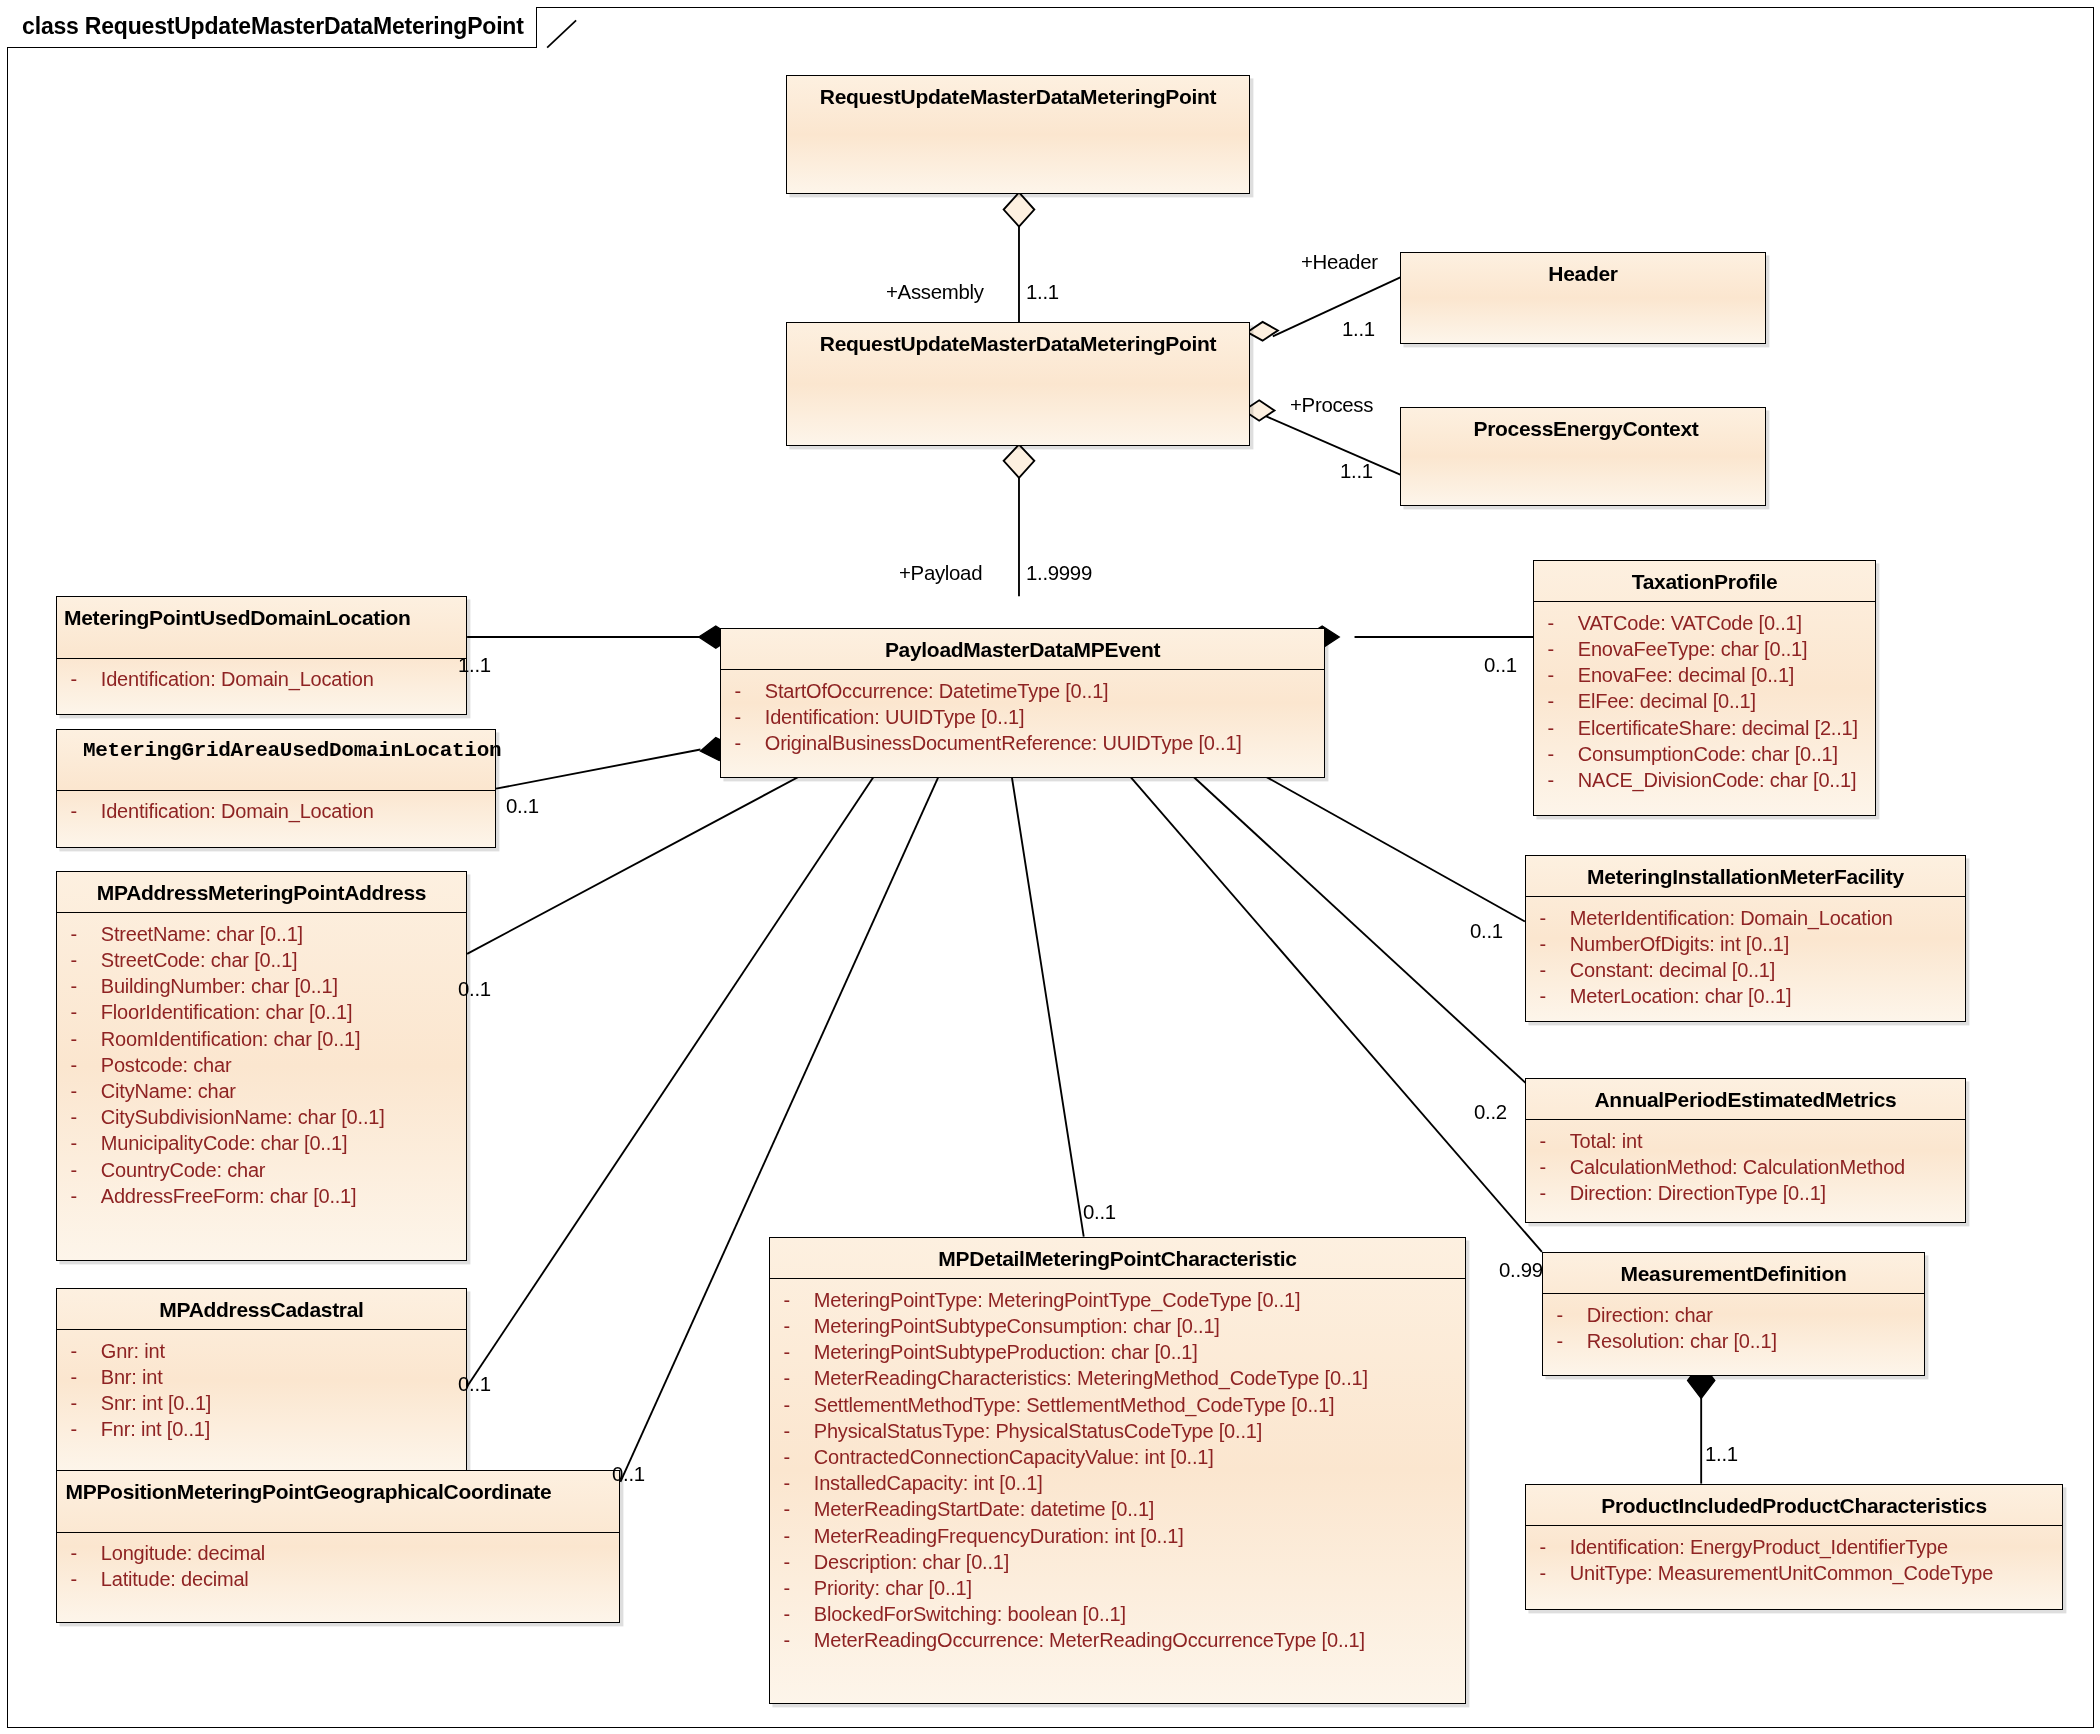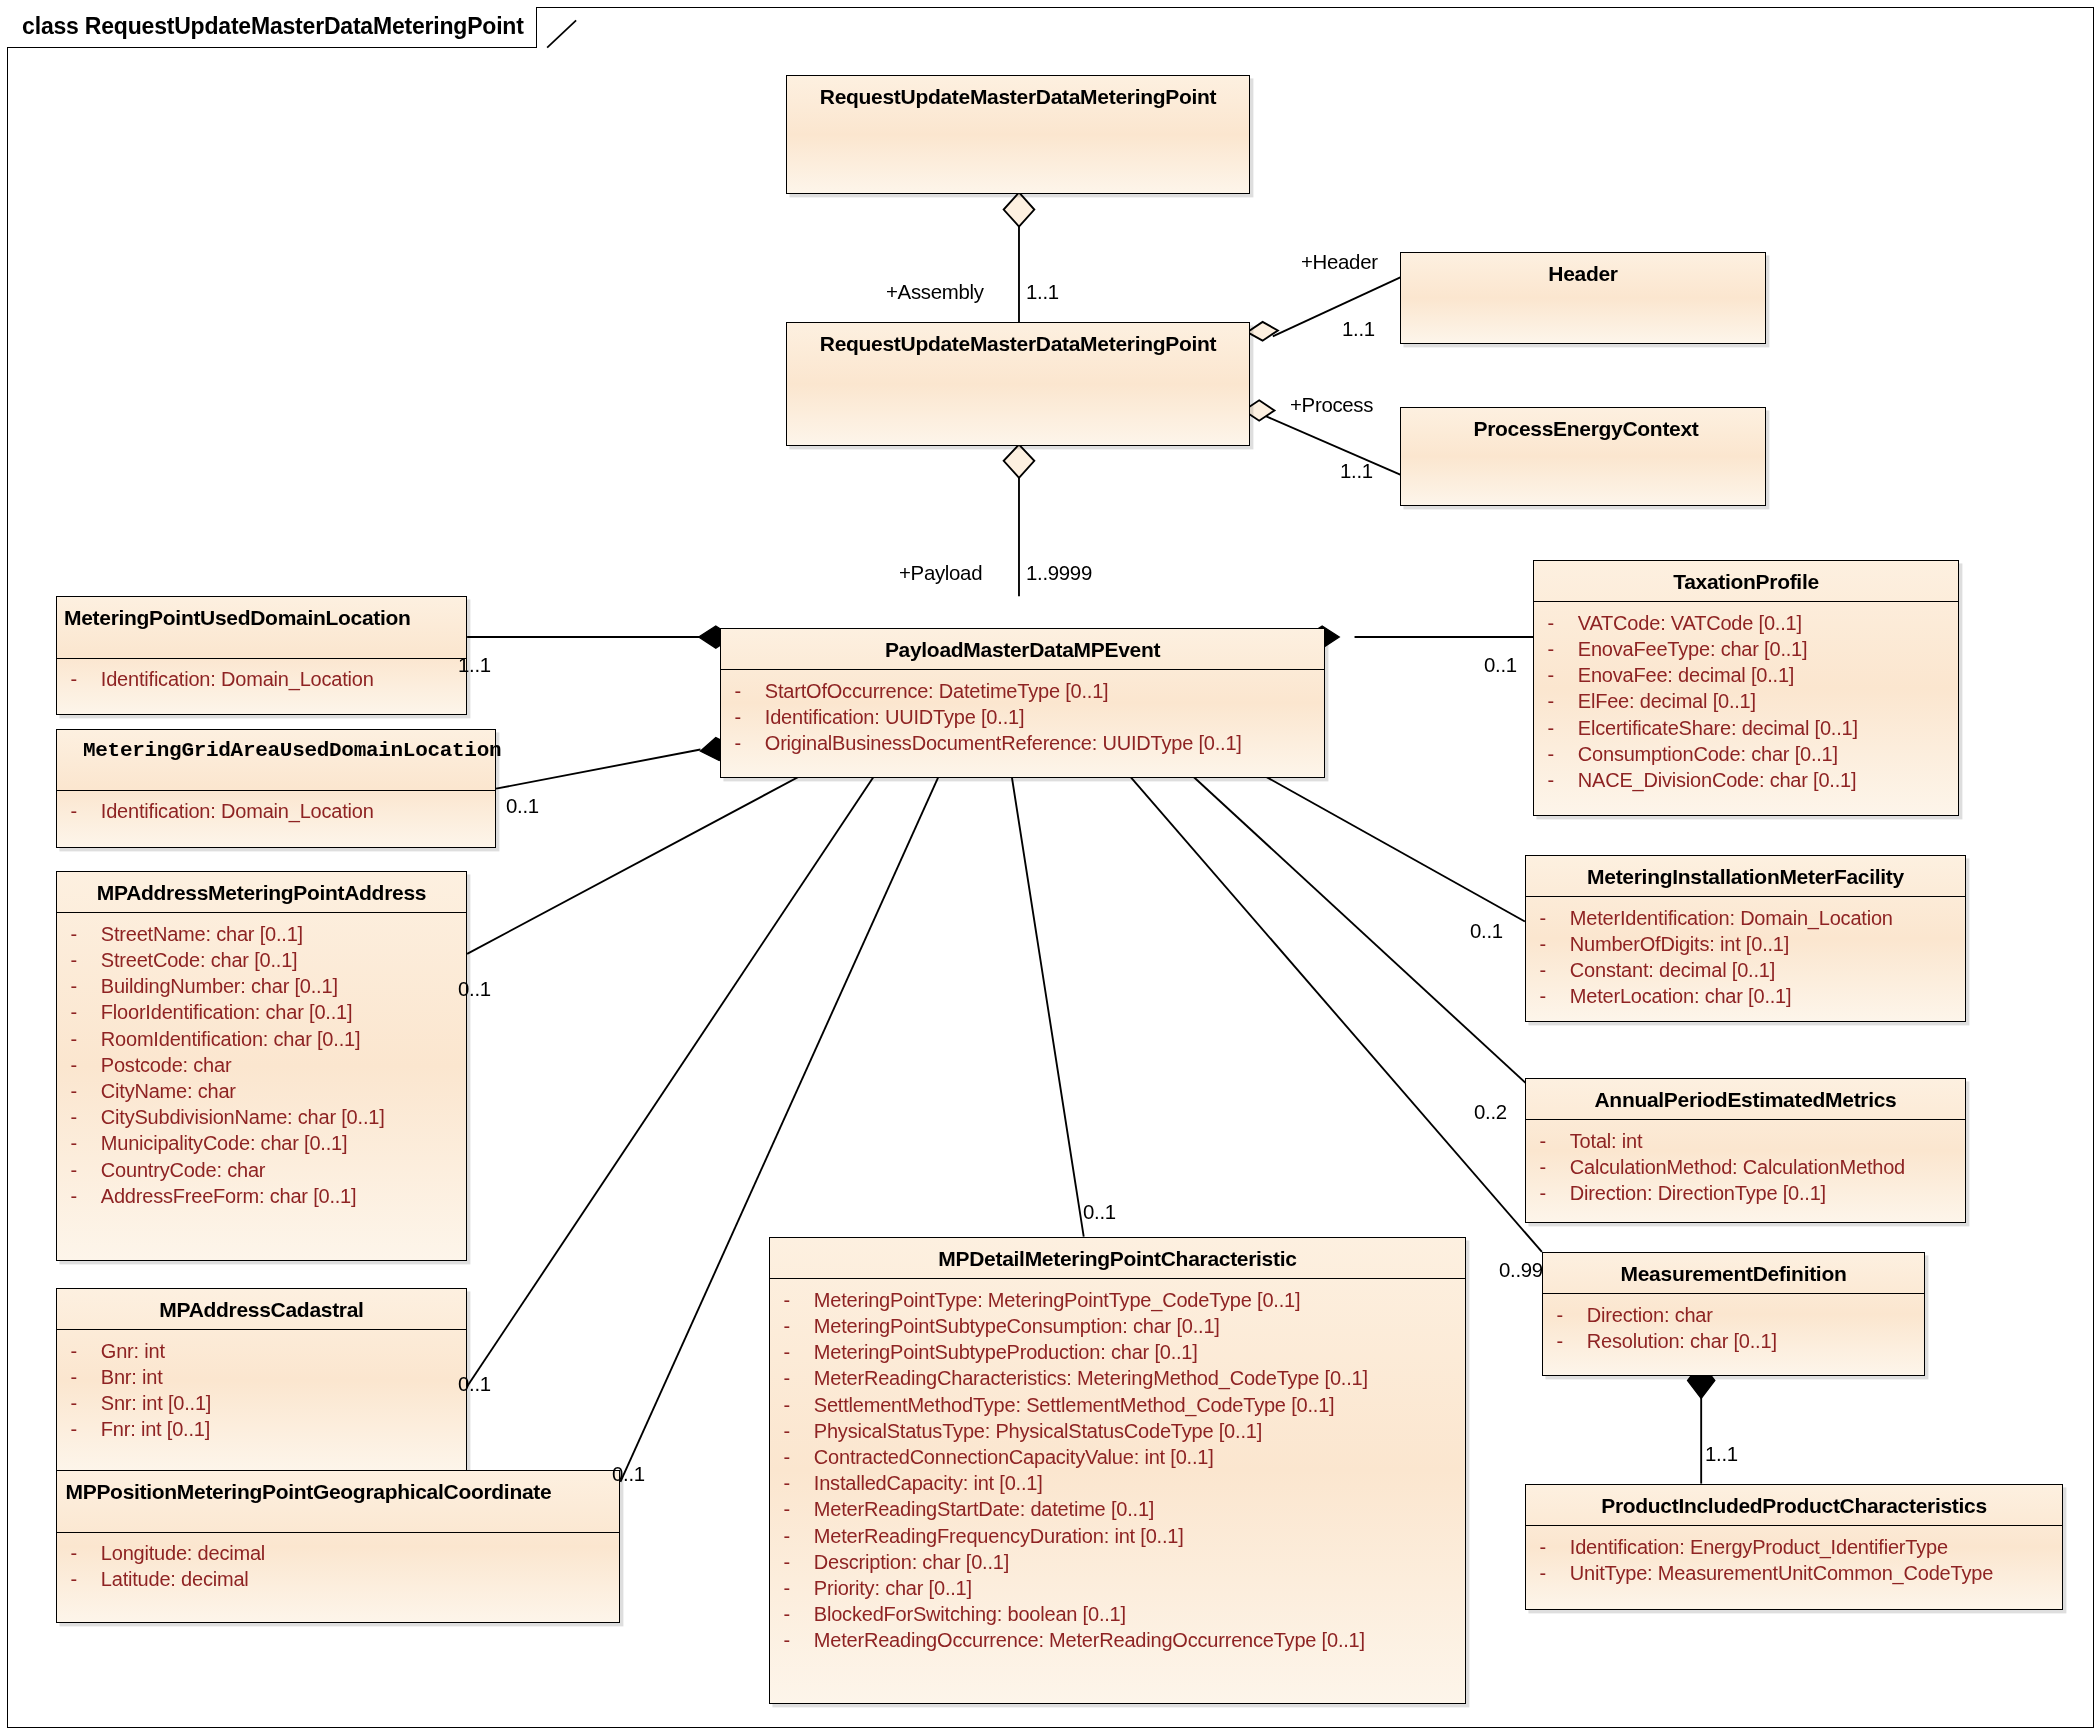--- a/index.html
+++ b/index.html
@@ -359,42 +359,42 @@
         <span class="vis">-</span>
         <span>BlockedForSwitching: boolean [0..1]</span>
       </div>
     <div class="attr">
         <span class="vis">-</span>
         <span>MeterReadingOccurrence: MeterReadingOccurrenceType [0..1]</span>
       </div>
   </div>
 </div>
 
-<div class="cls has-attrs" style="left:1533px; top:560px; width:426px; height:256px;">
+<div class="cls has-attrs" style="left:1533px; top:560px; width:343px; height:256px;">
   <div class="name">TaxationProfile</div>
   <div class="attrs">
     <div class="attr">
         <span class="vis">-</span>
         <span>VATCode: VATCode [0..1]</span>
       </div>
     <div class="attr">
         <span class="vis">-</span>
         <span>EnovaFeeType: char [0..1]</span>
       </div>
     <div class="attr">
         <span class="vis">-</span>
         <span>EnovaFee: decimal [0..1]</span>
       </div>
     <div class="attr">
         <span class="vis">-</span>
         <span>ElFee: decimal [0..1]</span>
       </div>
     <div class="attr">
         <span class="vis">-</span>
-        <span>ElcertificateShare: decimal [0..1]</span>
+        <span>ElcertificateShare: decimal [2..1]</span>
       </div>
     <div class="attr">
         <span class="vis">-</span>
         <span>ConsumptionCode: char [0..1]</span>
       </div>
     <div class="attr">
         <span class="vis">-</span>
         <span>NACE_DivisionCode: char [0..1]</span>
       </div>
   </div>

